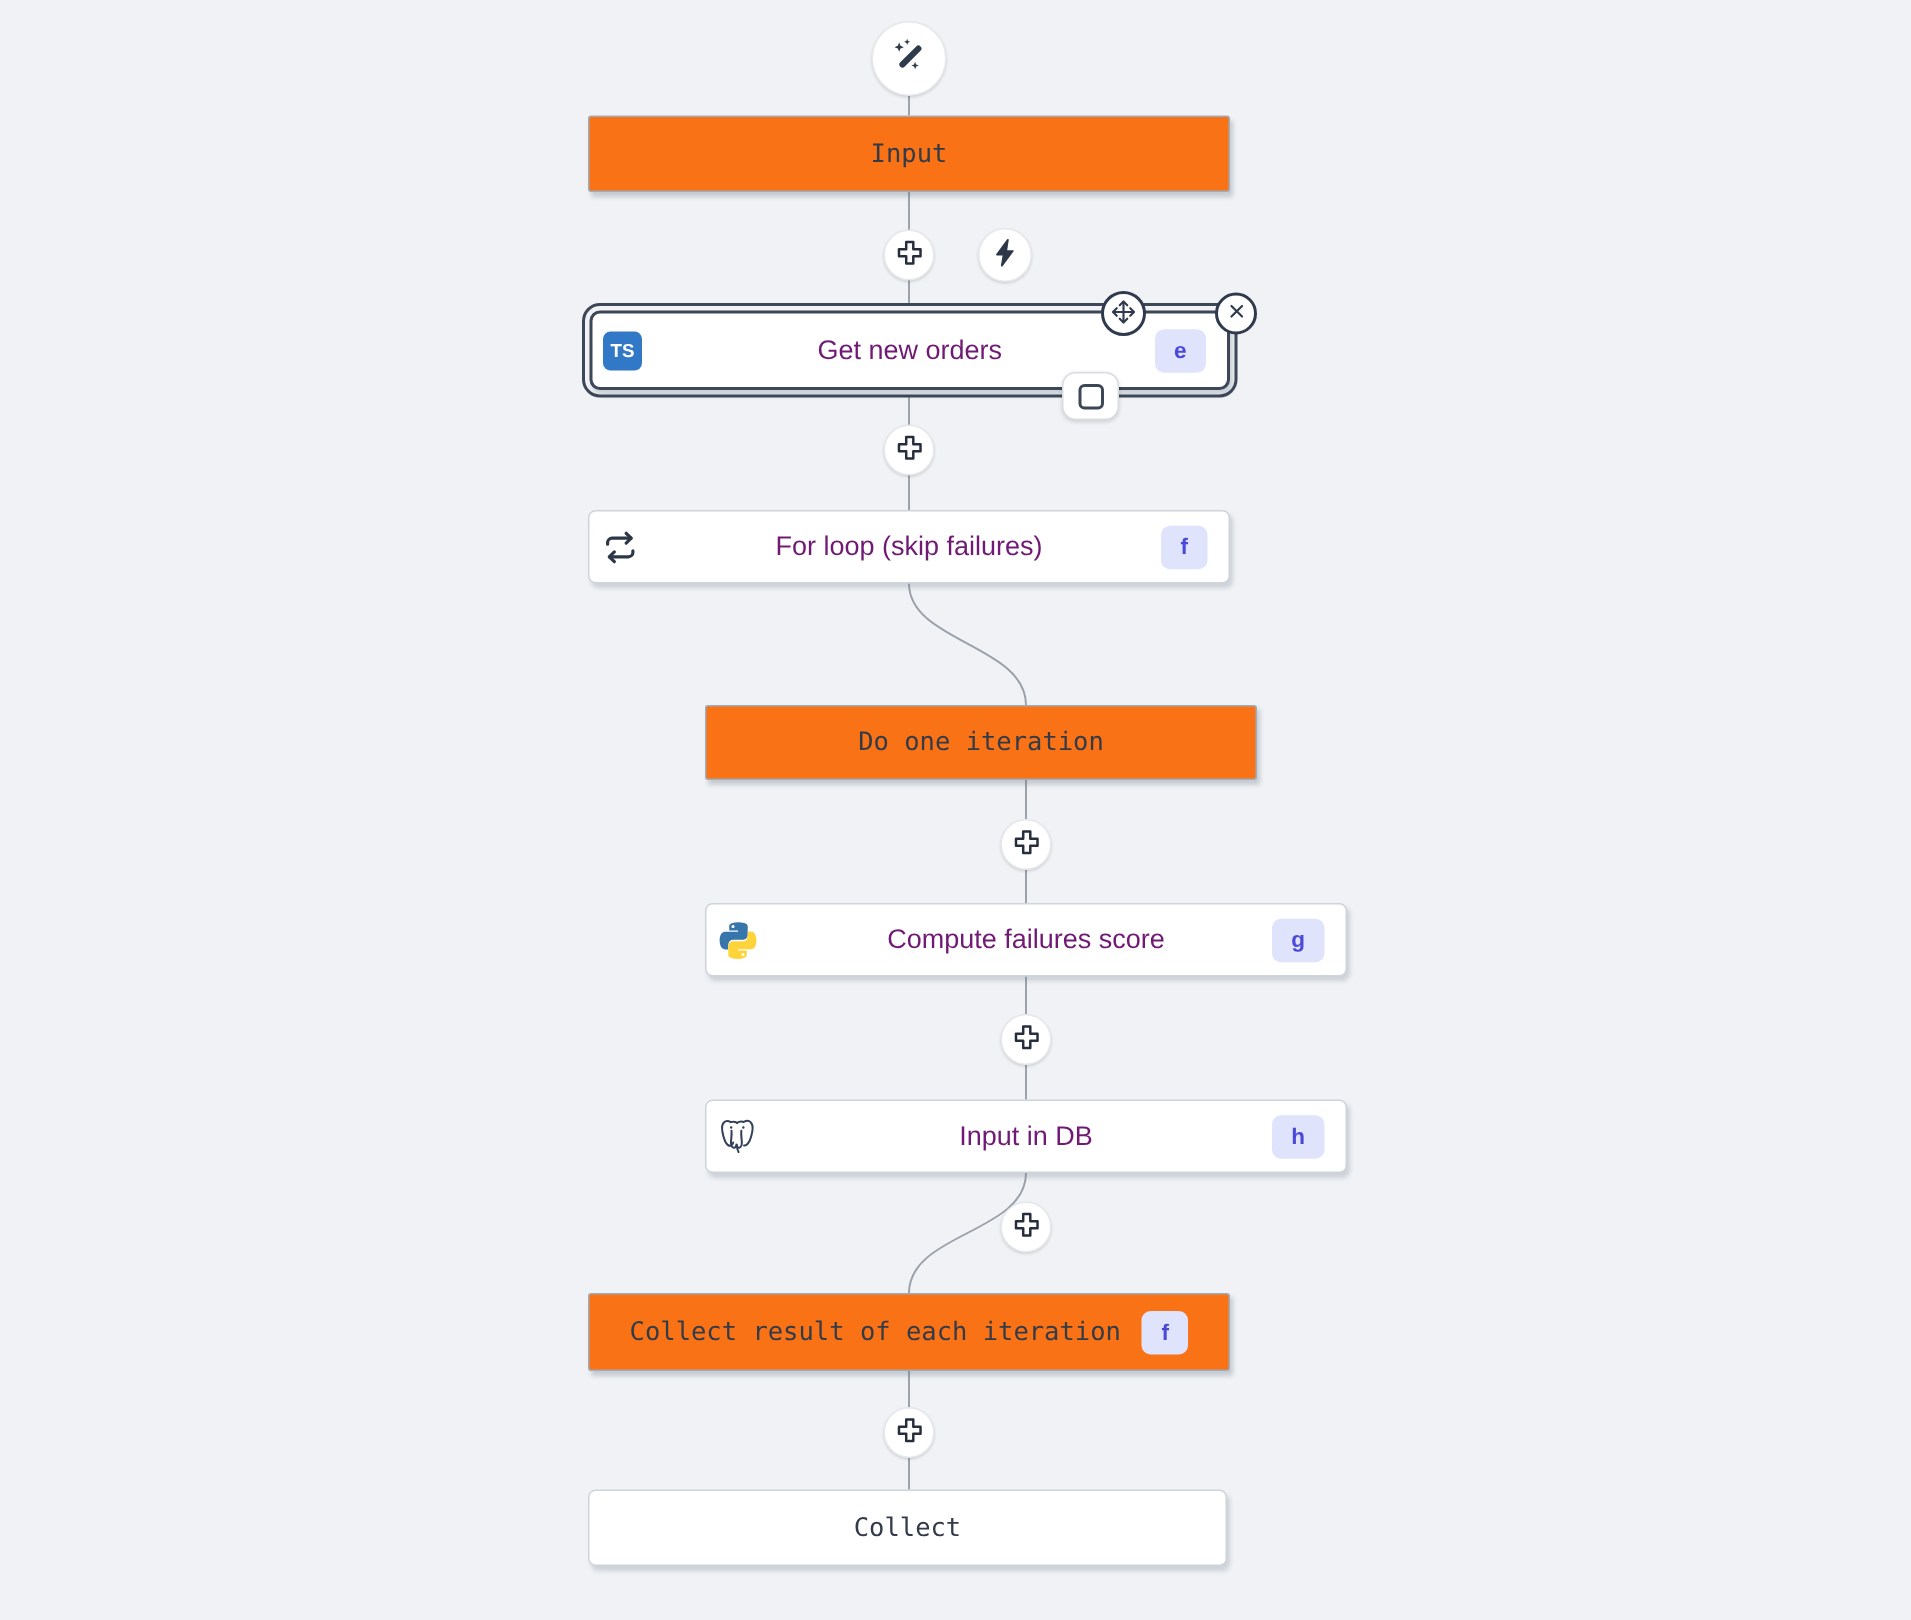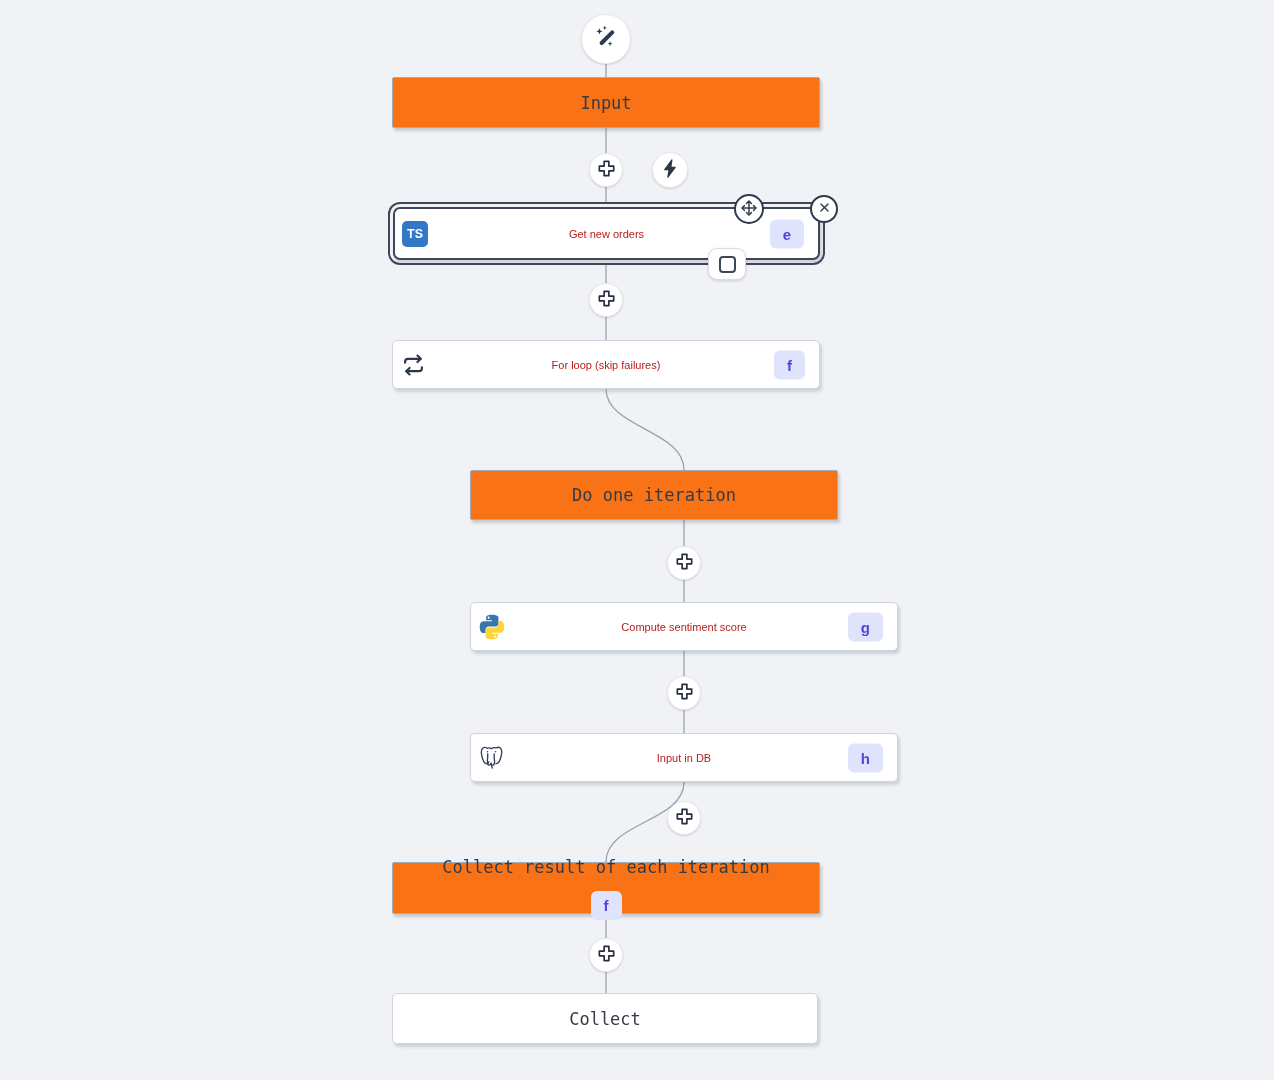--- a/index.html
+++ b/index.html
@@ -12,21 +12,21 @@
   .vnode{position:absolute;display:flex;align-items:center;justify-content:center;gap:14px;
          background:#f97316;border:1px solid #9facba;border-radius:2px;box-sizing:border-box;
          box-shadow:2px 3px 3px rgba(100,115,130,.30);cursor:pointer;}
   .mono-label{font-family:"DejaVu Sans Mono","Liberation Mono",monospace;font-size:17px;color:#333a48;white-space:nowrap;}
 
   
   .snode{position:absolute;display:flex;align-items:center;justify-content:center;
          background:#ffffff;border:1px solid #cfd4da;border-radius:5px;box-sizing:border-box;
          box-shadow:2px 3px 3px rgba(100,115,130,.25);cursor:pointer;}
   .snode.selected{border:2px solid #3d4757;outline:2px solid #3d4757;outline-offset:3px;border-radius:7px;}
-  .node-label{font-size:11px;color:#b91c1c;white-space:nowrap;}
+  .node-label{font-size:18px;color:#701a75;white-space:nowrap;}
 
   .badge{background:#dfe3fc;color:#4b49d8;font-weight:bold;font-size:15px;line-height:1;
          padding:7px 13px;border-radius:6px;font-family:"Liberation Sans",sans-serif;}
   .badge.abs{position:absolute;right:14px;top:50%;transform:translateY(-50%);}
 
   .node-icon{position:absolute;left:7px;top:50%;transform:translateY(-50%);display:flex;align-items:center;justify-content:center;}
   .ts-box{width:26px;height:26px;background:#3178c6;border-radius:5px;color:#fff;display:flex;
           align-items:center;justify-content:center;font-weight:bold;font-size:12.5px;padding-top:1px;box-sizing:border-box;}
 
   
@@ -153,21 +153,21 @@
     </span>
   </button>
 
   <div class="snode" style="left:470px;top:602px;width:428px;height:49px;">
     <span class="node-icon">
       <svg width="28" height="28" viewBox="0 0 32 32">
         <path fill="#3776ab" d="M15.9 2c-7 0-6.6 3.1-6.6 3.1v3.2h6.7v1H6.7S2 8.7 2 15.9s4.1 6.9 4.1 6.9h2.5v-3.3s-.1-4.1 4-4.1h6.9s3.9.1 3.9-3.8V5.2S24 2 15.9 2zm-3.7 2.1a1.2 1.2 0 1 1 0 2.4 1.2 1.2 0 0 1 0-2.4z"></path>
         <path fill="#ffd43b" d="M16.1 30c7 0 6.6-3.1 6.6-3.1v-3.2H16v-1h9.3s4.7.6 4.7-6.6-4.1-6.9-4.1-6.9h-2.5v3.3s.1 4.1-4 4.1h-6.9s-3.9-.1-3.9 3.8v6.4S8 30 16.1 30zm3.7-2.1a1.2 1.2 0 1 1 0-2.4 1.2 1.2 0 0 1 0 2.4z"></path>
       </svg>
     </span>
-    <span class="node-label">Compute sentiment score</span>
+    <span class="node-label">Compute failures score</span>
     <span class="badge abs">g</span>
   </div>
 
   <button class="circle-btn" style="left:667px;top:676px;width:34px;height:34px;">
     <span>
       <svg width="21" height="21" viewBox="0 0 24 24">
         <path d="M9.3 3.8h5.4v5.5h5.5v5.4h-5.5v5.5H9.3v-5.5H3.8V9.3h5.5z" fill="#fff" stroke="#262e3e" stroke-width="1.9" stroke-linejoin="round"></path>
       </svg>
     </span>
   </button>
@@ -188,21 +188,21 @@
   </div>
 
   <button class="circle-btn" style="left:667px;top:801px;width:34px;height:34px;">
     <span>
       <svg width="21" height="21" viewBox="0 0 24 24">
         <path d="M9.3 3.8h5.4v5.5h5.5v5.4h-5.5v5.5H9.3v-5.5H3.8V9.3h5.5z" fill="#fff" stroke="#262e3e" stroke-width="1.9" stroke-linejoin="round"></path>
       </svg>
     </span>
   </button>
 
-  <div class="vnode" style="left:392px;top:862px;width:428px;height:52px;flex-direction:column;">
+  <div class="vnode" style="left:392px;top:862px;width:428px;height:52px;">
     <span class="mono-label">Collect result of each iteration</span>
     <span class="badge">f</span>
   </div>
 
   <button class="circle-btn" style="left:589px;top:938px;width:34px;height:34px;">
     <span>
       <svg width="21" height="21" viewBox="0 0 24 24">
         <path d="M9.3 3.8h5.4v5.5h5.5v5.4h-5.5v5.5H9.3v-5.5H3.8V9.3h5.5z" fill="#fff" stroke="#262e3e" stroke-width="1.9" stroke-linejoin="round"></path>
       </svg>
     </span>

